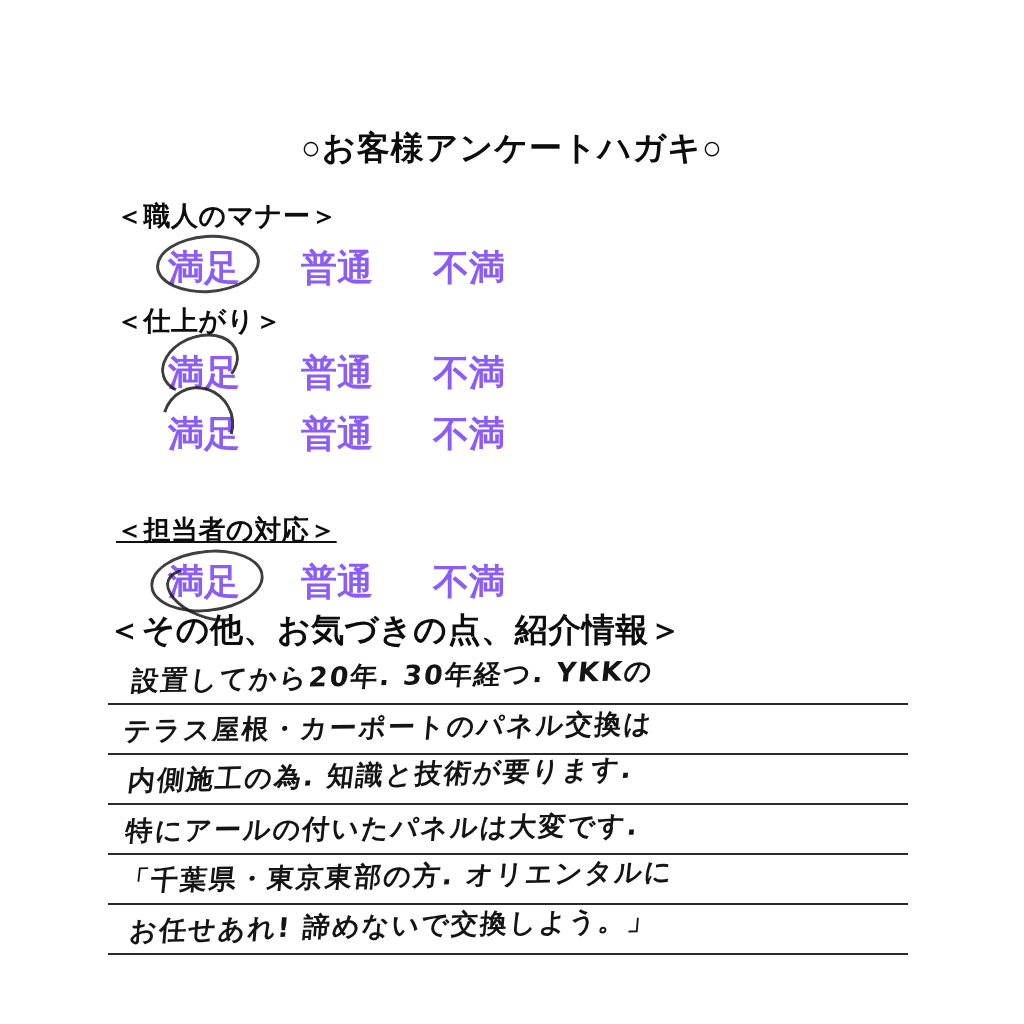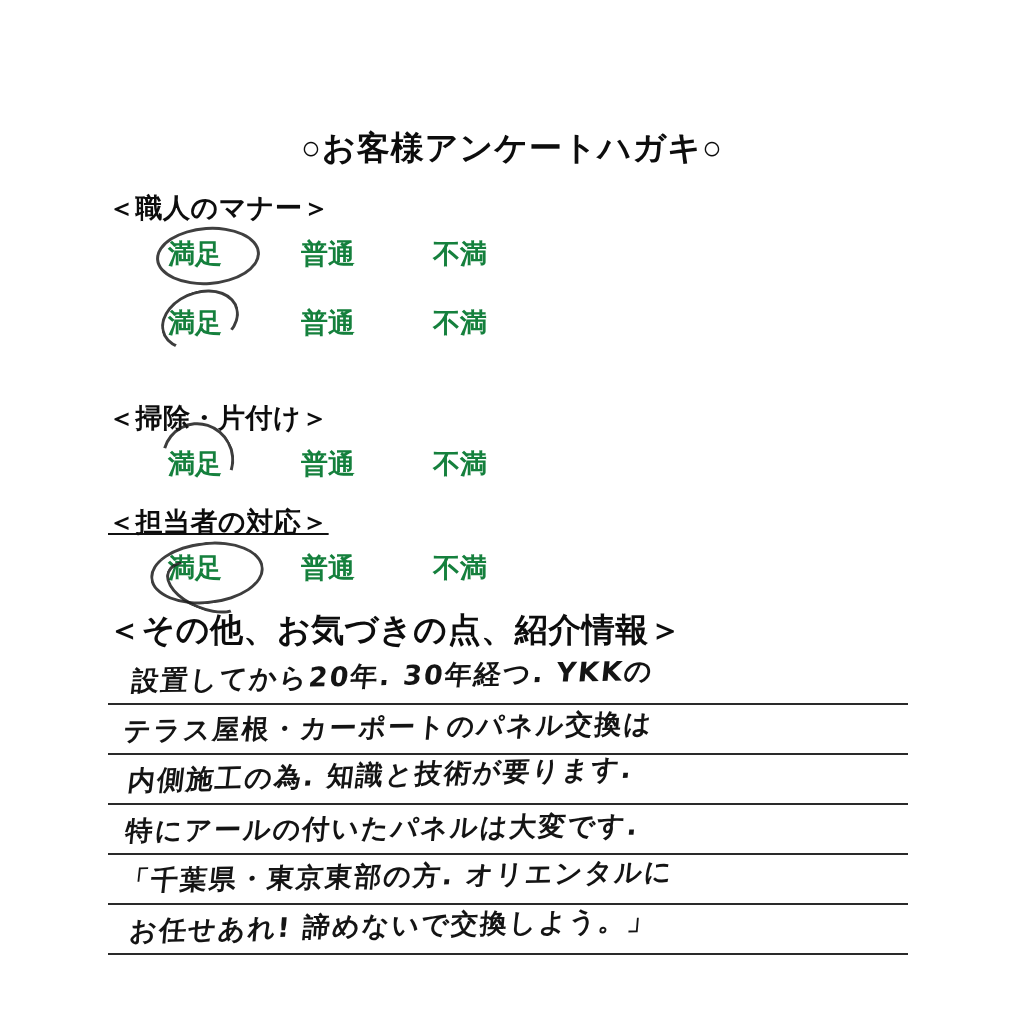--- a/index.html
+++ b/index.html
@@ -42,36 +42,36 @@
     position: absolute;
     left: 108px;
     width: 700px;
   }
 
   .section-heading {
     font-size: 27px;
     font-weight: bold;
     color: #0d0d0d;
     letter-spacing: 0.5px;
-    margin: 0;
+    margin: 8px;
   }
 
   .options {
     margin-top: 10px;
     margin-left: 30px;
     position: relative;
     height: 44px;
   }
 
   .option {
     position: absolute;
     top: 0;
-    font-size: 27px;
-    font-weight: bold;
-    color: #15803d;
+    font-size: 36px;
+    font-weight: bold;
+    color: #8b5cf6;
   }
 
   .opt-1 { left: 30px; }
   .opt-2 { left: 163px; }
   .opt-3 { left: 295px; }
 
   
   .circle-mark {
     position: absolute;
     border: 3px solid #1c1c1c;
@@ -183,30 +183,30 @@
     <div class="section-heading">＜職人のマナー＞</div>
     <div class="options">
       <span class="option opt-1">満足</span>
       <span class="option opt-2">普通</span>
       <span class="option opt-3">不満</span>
       <span class="circle-mark circle-a"></span>
     </div>
   </div>
 
   <div class="section" style="top:295px;">
+    <div class="section-heading">＜仕上がり＞</div>
     <div class="options">
       <span class="option opt-1">満足</span>
       <span class="option opt-2">普通</span>
       <span class="option opt-3">不満</span>
       <span class="circle-mark circle-b"></span>
     </div>
   </div>
 
   <div class="section" style="top:400px;">
-    <div class="section-heading">＜掃除・片付け＞</div>
     <div class="options">
       <span class="option opt-1">満足</span>
       <span class="option opt-2">普通</span>
       <span class="option opt-3">不満</span>
       <span class="circle-mark circle-c"></span>
     </div>
   </div>
 
   <div class="section" style="top:504px;text-decoration:underline;">
     <div class="section-heading">＜担当者の対応＞</div>

